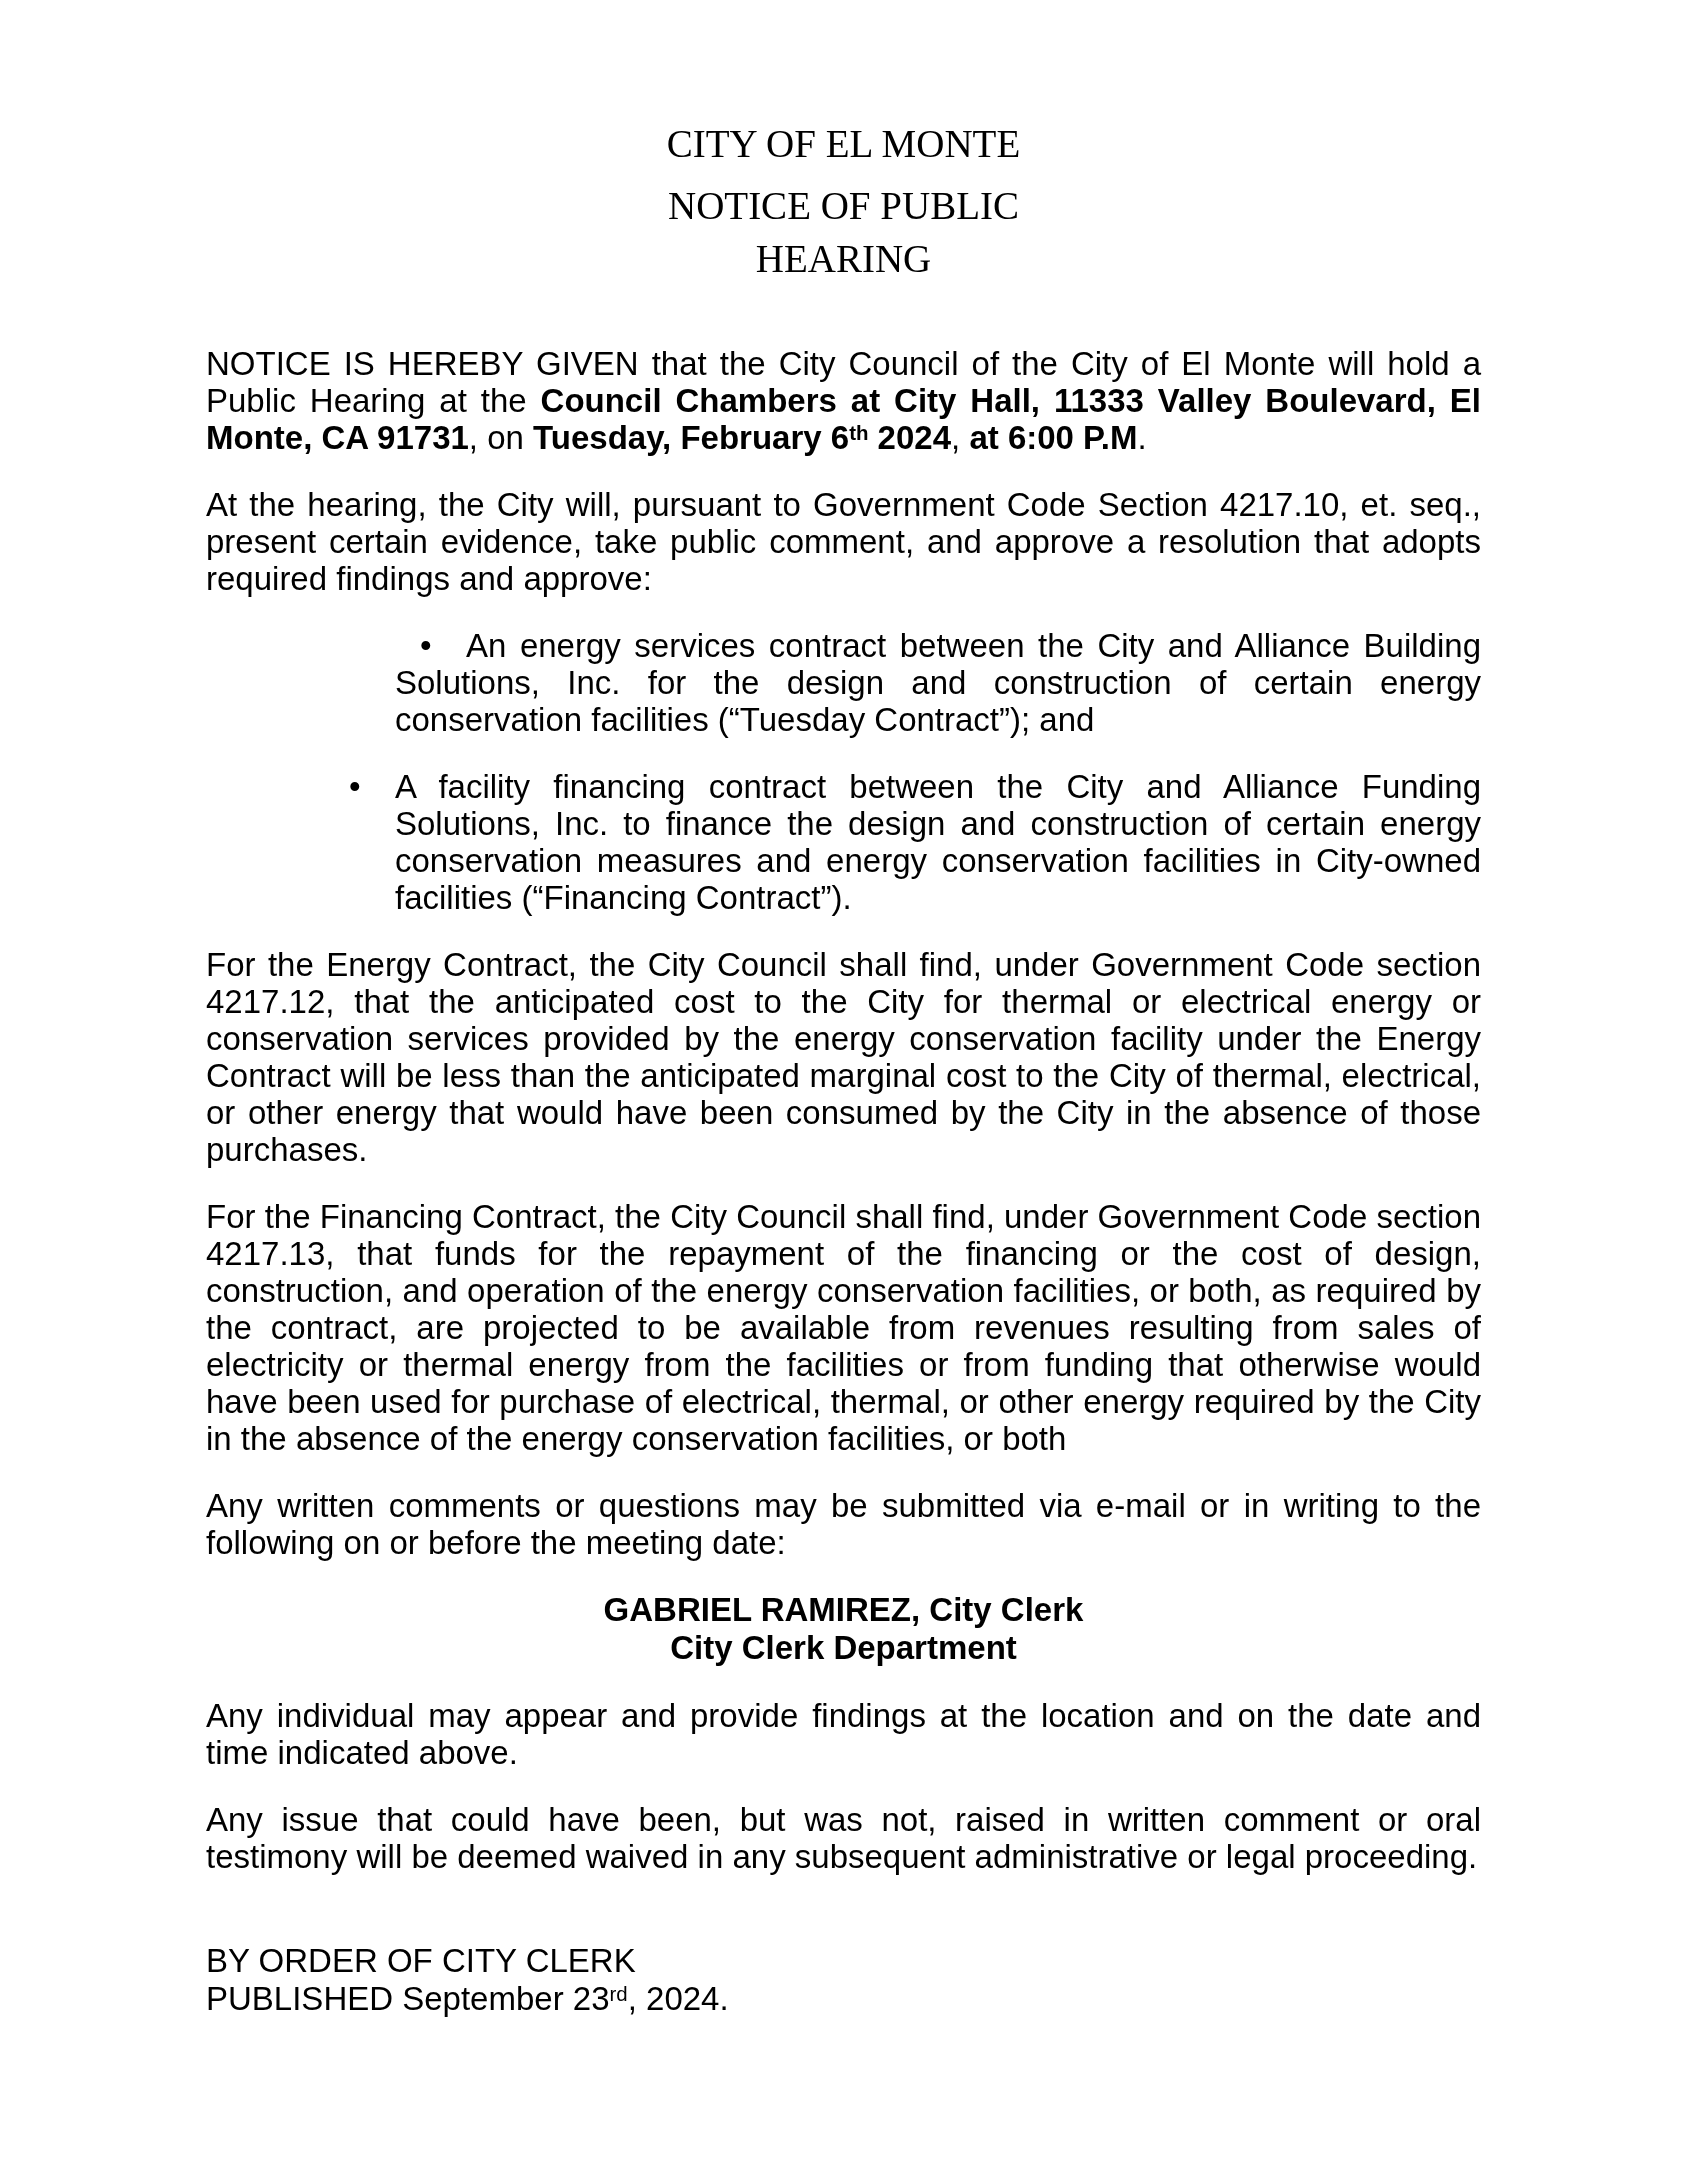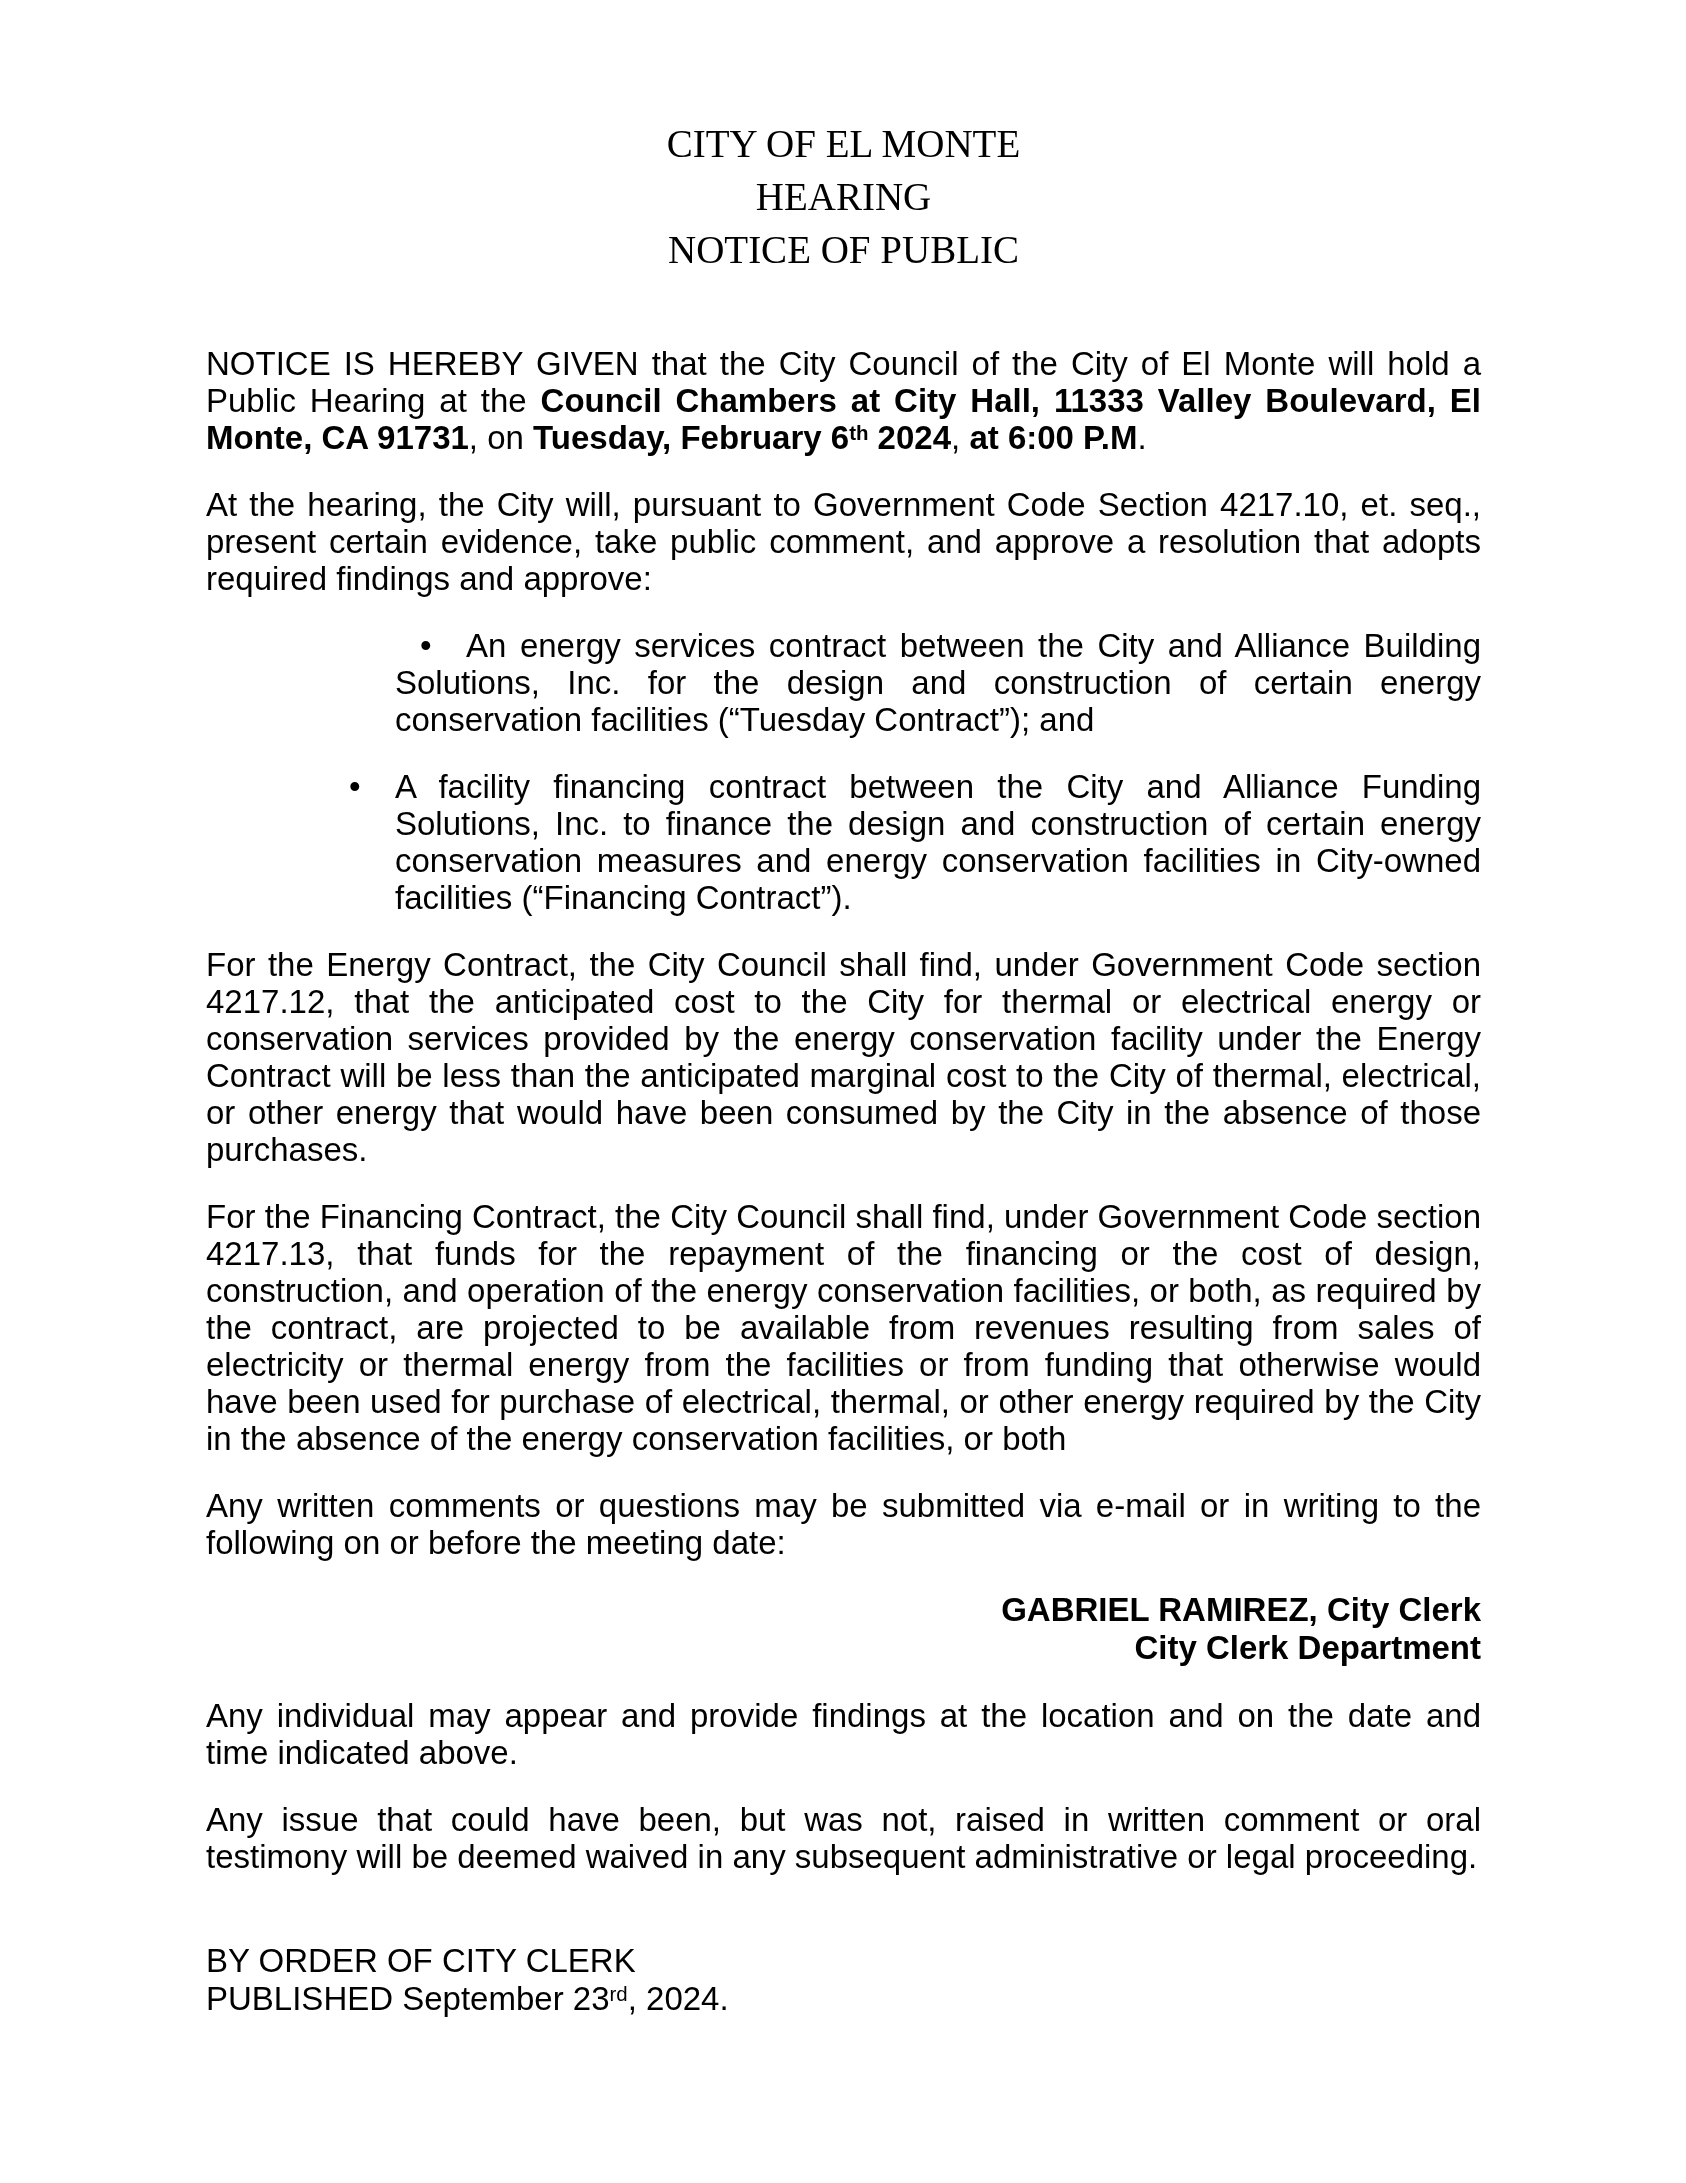--- a/index.html
+++ b/index.html
@@ -62,42 +62,42 @@
     content: "\2022";
     position: absolute;
     left: -46px;
     top: 0;
     font-size: 33px;
     line-height: 37px;
   }
   ul.bullets li.indent-first { text-indent: 71px; }
   
   .contact {
-    text-align: right;
+    text-align: center;
     font-weight: bold;
     font-size: 33px;
     margin: 0 0 30px 0;
   }
   .contact-line { line-height: 38px; }
   
   .footer {
     margin-top: 67px;
     font-size: 33px;
   }
   .footer-line { line-height: 38px; }
 </style>
 </head>
 <body>
 
 <div class="page">
 
   <div class="doc-title">
     <div class="title-line">CITY OF EL MONTE</div>
+    <div class="title-line">NOTICE OF PUBLIC</div>
     <div class="title-line tight">HEARING</div>
-    <div class="title-line">NOTICE OF PUBLIC</div>
   </div>
 
   <p class="para"><span>NOTICE IS HEREBY GIVEN that the City Council of the City of El Monte will hold a Public Hearing at the </span><span style="font-weight: bold;">Council Chambers at City Hall, 11333 Valley Boulevard, El Monte, CA 91731</span><span>, on </span><span style="font-weight: bold;">Tuesday, February 6</span><sup class="sup" style="font-weight: bold;">th</sup><span style="font-weight: bold;"> 2024</span><span>, </span><span style="font-weight: bold;">at 6:00 P.M</span><span>.</span></p>
 
   <p class="para">At the hearing, the City will, pursuant to Government Code Section 4217.10, et. seq., present certain evidence, take public comment, and approve a resolution that adopts required findings and approve:</p>
 
   <ul class="bullets">
     <li class="indent-first">An energy services contract between the City and Alliance Building Solutions, Inc. for the design and construction of certain energy conservation facilities (“Tuesday Contract”); and</li>
     <li>A facility financing contract between the City and Alliance Funding Solutions, Inc. to finance the design and construction of certain energy conservation measures and energy conservation facilities in City-owned facilities (“Financing Contract”).</li>
   </ul>

